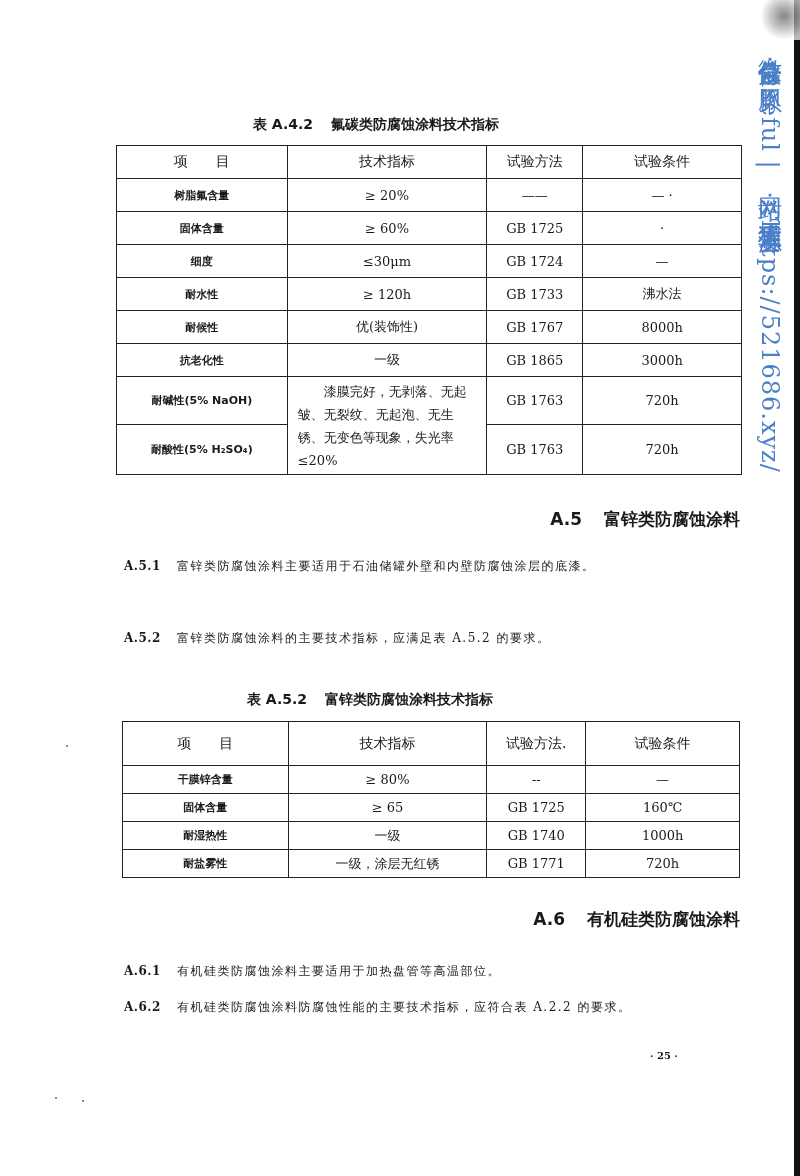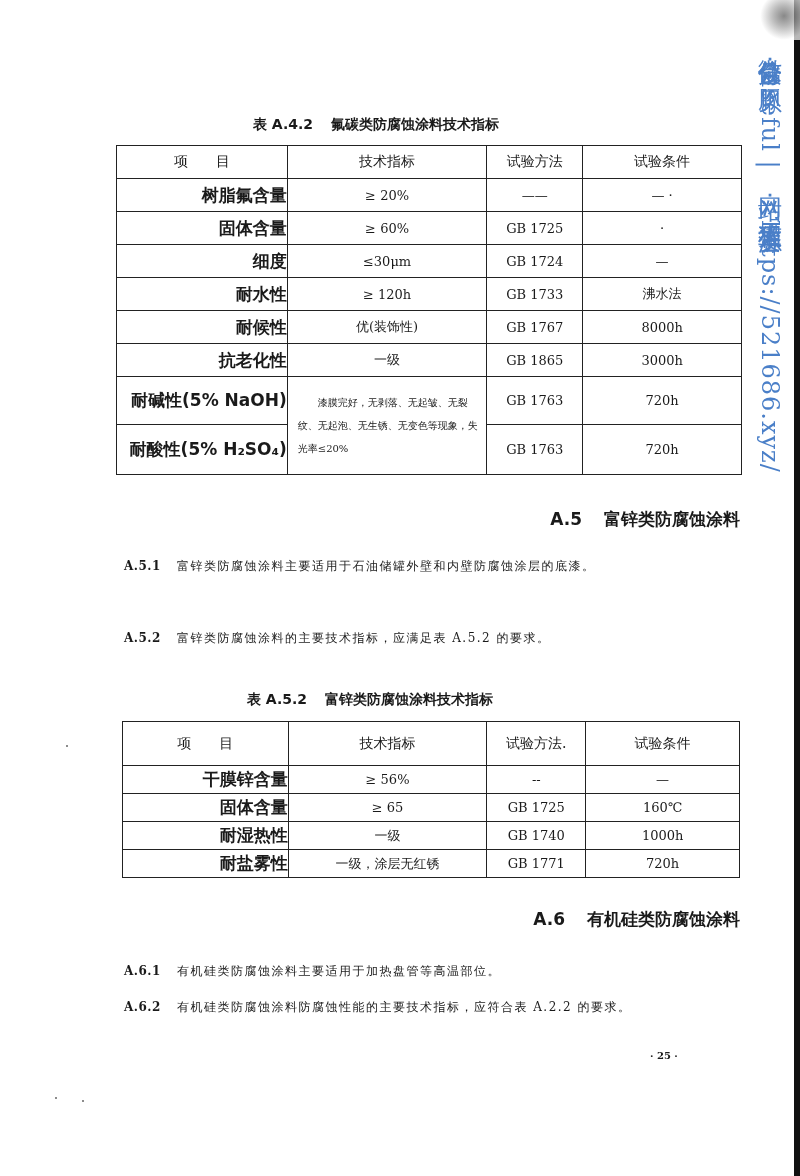--- a/index.html
+++ b/index.html
@@ -30,22 +30,22 @@
     }
     .caption .num { margin-right: 18px; }
     table.spec {
       position: absolute; border-collapse: collapse;
       font-size: 13px; text-align: center; padding-left: 24px;
     }
     table.spec td, table.spec th {
       border: 1.5px solid #222; padding: 0; font-weight: normal;
     }
     table.spec th { font-size: 14px; }
-    table.spec td.item { font-family: "DejaVu Sans", "Liberation Sans", sans-serif; font-weight: bold; font-size: 17px; text-align: right; }
-    table.spec td.multi { text-align: left; padding: 2px 8px 2px 10px; line-height: 23px; font-size: 10px; text-indent: 2em; }
+    table.spec td.item { font-family: "DejaVu Sans", "Liberation Sans", sans-serif; font-weight: bold; font-size: 11px; }
+    table.spec td.multi { text-align: left; padding: 2px 8px 2px 10px; line-height: 23px; font-size: 13px; text-indent: 2em; }
     .section-head {
       position: absolute; left: 0; width: 740px; text-align: right;
       font-family: "DejaVu Sans", "Liberation Sans", sans-serif;
       font-weight: bold; font-size: 17px;
     }
     .section-head .num { margin-right: 22px; }
     .para {
       position: absolute; left: 124px; width: 620px;
       font-size: 12px; line-height: 36px; letter-spacing: 1.5px;
       text-align: justify;
@@ -155,21 +155,21 @@
   </colgroup>
   <tbody>
       <tr style="height:44px">
     <th>项　　目</th>
     <th>技术指标</th>
     <th>试验方法.</th>
     <th>试验条件</th>
   </tr>
   <tr style="height:28px">
     <td class="item">干膜锌含量</td>
-    <td>≥ 56%</td>
+    <td>≥ 80%</td>
     <td>--</td>
     <td>—</td>
   </tr>
   <tr style="height:28px">
     <td class="item">固体含量</td>
     <td>≥ 65</td>
     <td>GB 1725</td>
     <td>160℃</td>
   </tr>
   <tr style="height:28px">

